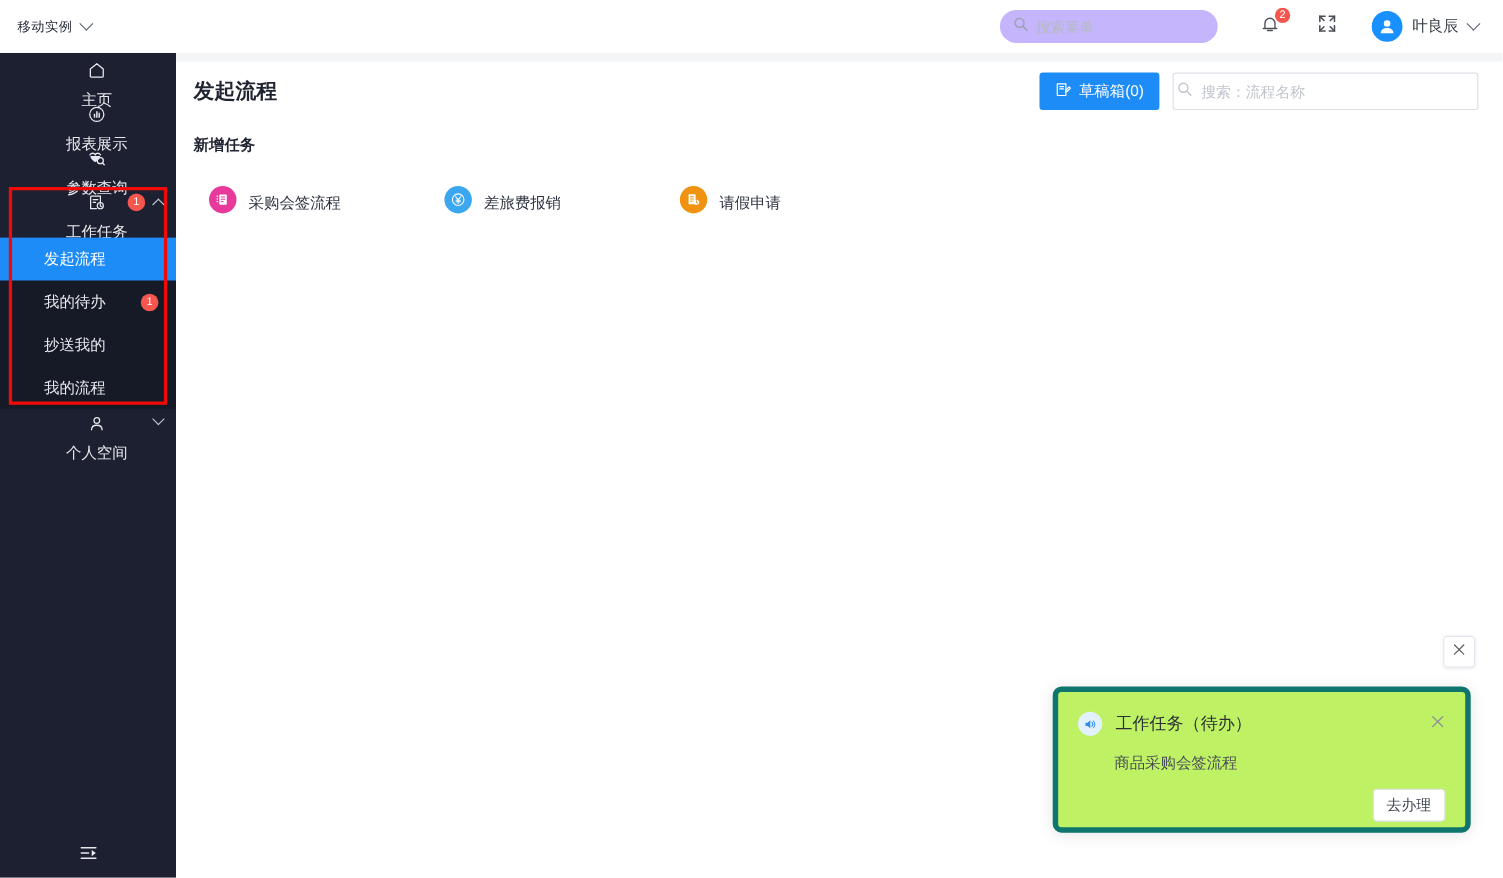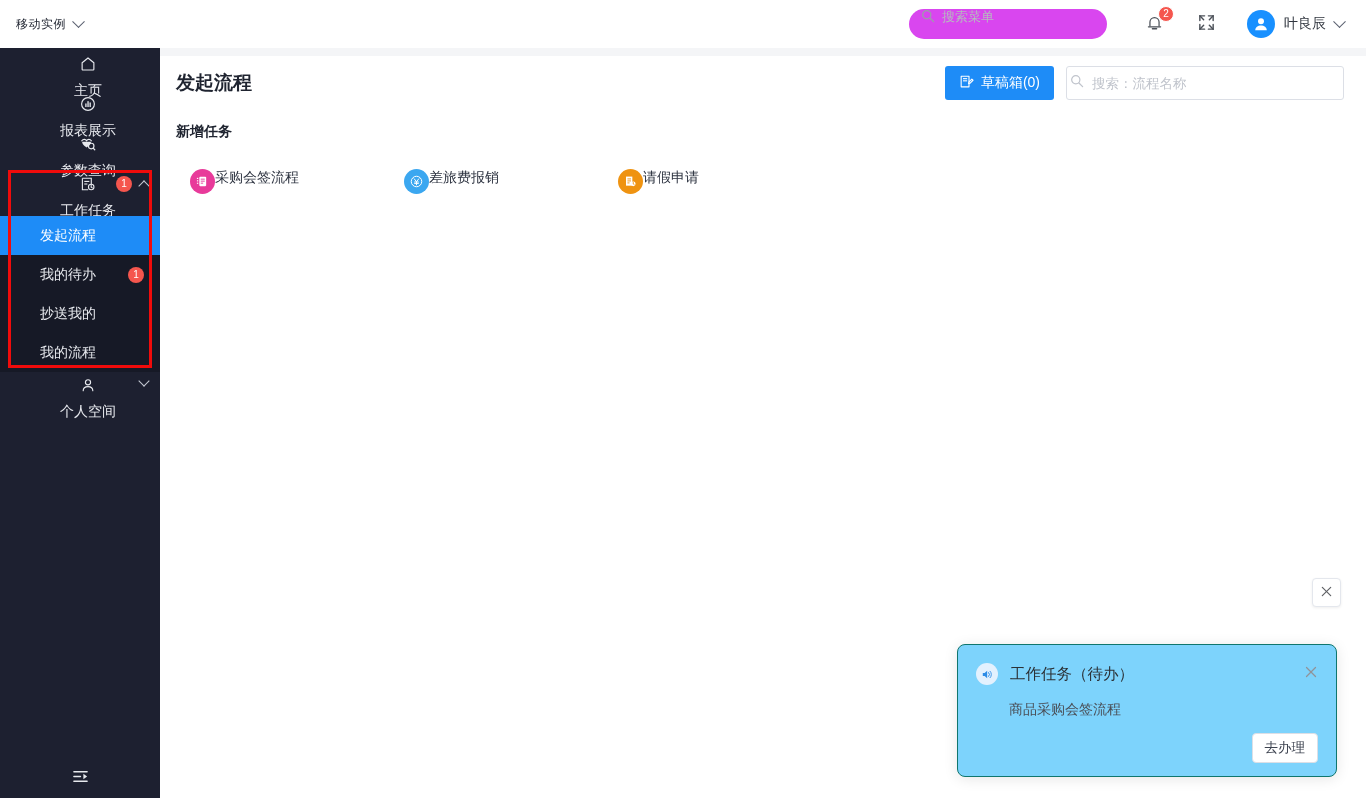--- a/index.html
+++ b/index.html
@@ -22,22 +22,22 @@
     padding-left: 16px; gap: 8px;
   }
   .brand-title { font-size: 12px; color: #1f2430; letter-spacing: .5px; }
   .chev-down {
     display: inline-block; width: 9px; height: 9px;
     border-right: 1.6px solid #5a6070; border-bottom: 1.6px solid #5a6070;
     transform: rotate(45deg) translate(-2px,-2px);
   }
   .topbar-spacer { flex: 1; }
   .hdr-search {
-    width: 200px; height: 30px; background: #d946ef; border-radius: 15px;
-    display: flex; align-items: flex-start; padding: 0 12px; gap: 7px;
+    width: 200px; height: 30px; background: #c4b5fd; border-radius: 15px;
+    display: flex; align-items: center; padding: 0 12px; gap: 7px;
     margin-right: 30px; width: 198px;
   }
   .hdr-search input {
     border: 0; outline: none; background: transparent; font-size: 13px;
     color: #333; width: 100%; font-family: "Liberation Sans", sans-serif;
   }
   .hdr-search input::placeholder { color: #b6babf; }
   .ico-btn {
     position: relative; width: 34px; height: 34px; display: flex;
     align-items: center; justify-content: center; cursor: pointer;
@@ -121,37 +121,37 @@
     width: 278px; height: 34px; border: 1px solid #dcdfe6; border-radius: 3px;
     display: flex; align-items: center; gap: 8px; padding: 0 3px; background: #fff;
   }
   .proc-search input {
     border: 0; outline: none; background: transparent; font-size: 13.5px;
     color: #333; width: 100%; font-family: "Liberation Sans", sans-serif;
   }
   .proc-search input::placeholder { color: #c0c4cc; }
 
   .task-grid { display: flex; padding: 28px 0 0 30px; }
-  .task-item { display: flex; align-items: flex-start; width: 214px; cursor: pointer; }
+  .task-item { display: flex; align-items: flex-end; gap: 11px; width: 214px; cursor: pointer; }
   .task-ico {
     width: 25px; height: 25px; border-radius: 50%;
     display: flex; align-items: center; justify-content: center; flex: 0 0 25px;
   }
   .task-label { font-size: 14px; color: #2d3340; }
 
   
   .toast-close-btn {
     position: absolute; left: 1312px; top: 578px; width: 29px; height: 29px;
     background: #fff; border: 1px solid #e4e7ed; border-radius: 4px;
     display: flex; align-items: center; justify-content: center; cursor: pointer;
     box-shadow: 0 1px 3px rgba(0,0,0,.07); z-index: 30;
   }
   .toast {
-    position: absolute; left: 957px; top: 644px; width: 380px; height: 133px;
-    background: #7dd3fc; border: 1px solid #0f766e; border-radius: 8px;
+    position: absolute; left: 957px; top: 624px; width: 380px; height: 133px;
+    background: #bef264; border: 5px solid #0f766e; border-radius: 8px;
     box-shadow: 0 2px 14px rgba(0,0,0,.10); z-index: 30; padding: 18px 18px 0 18px;
   }
   .toast-head { display: flex; align-items: center; gap: 12px; position: relative; }
   .toast-ico {
     width: 22px; height: 22px; border-radius: 50%; background: #e3f1fe;
     display: flex; align-items: center; justify-content: center; flex: 0 0 22px;
   }
   .toast-title { font-size: 15.5px; color: #2b3035; }
   .toast-x { position: absolute; right: 0; top: 2px; cursor: pointer; }
   .toast-body { font-size: 14px; color: #4a4f57; margin: 16px 0 0 33px; }

